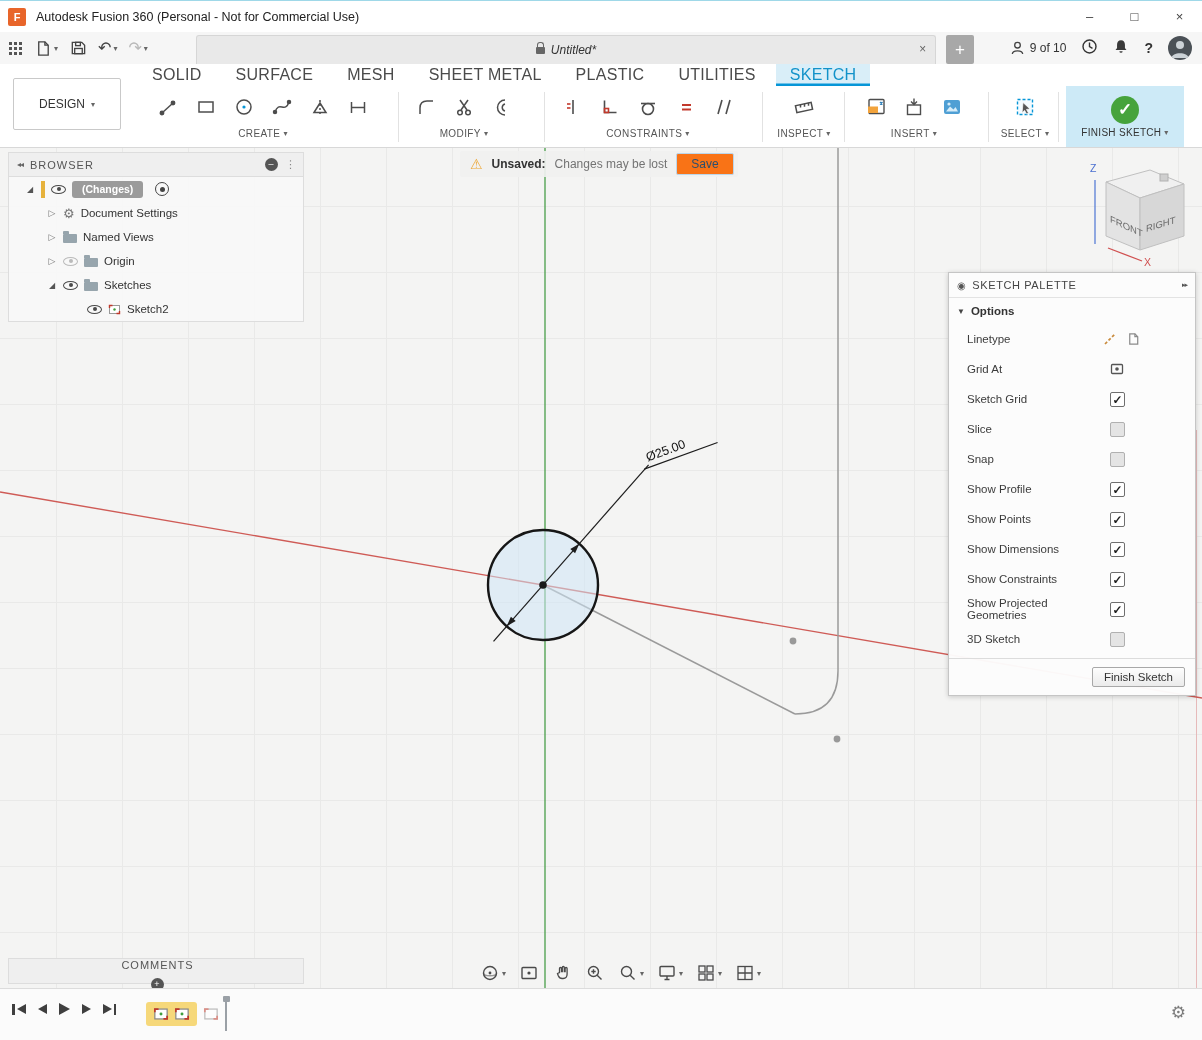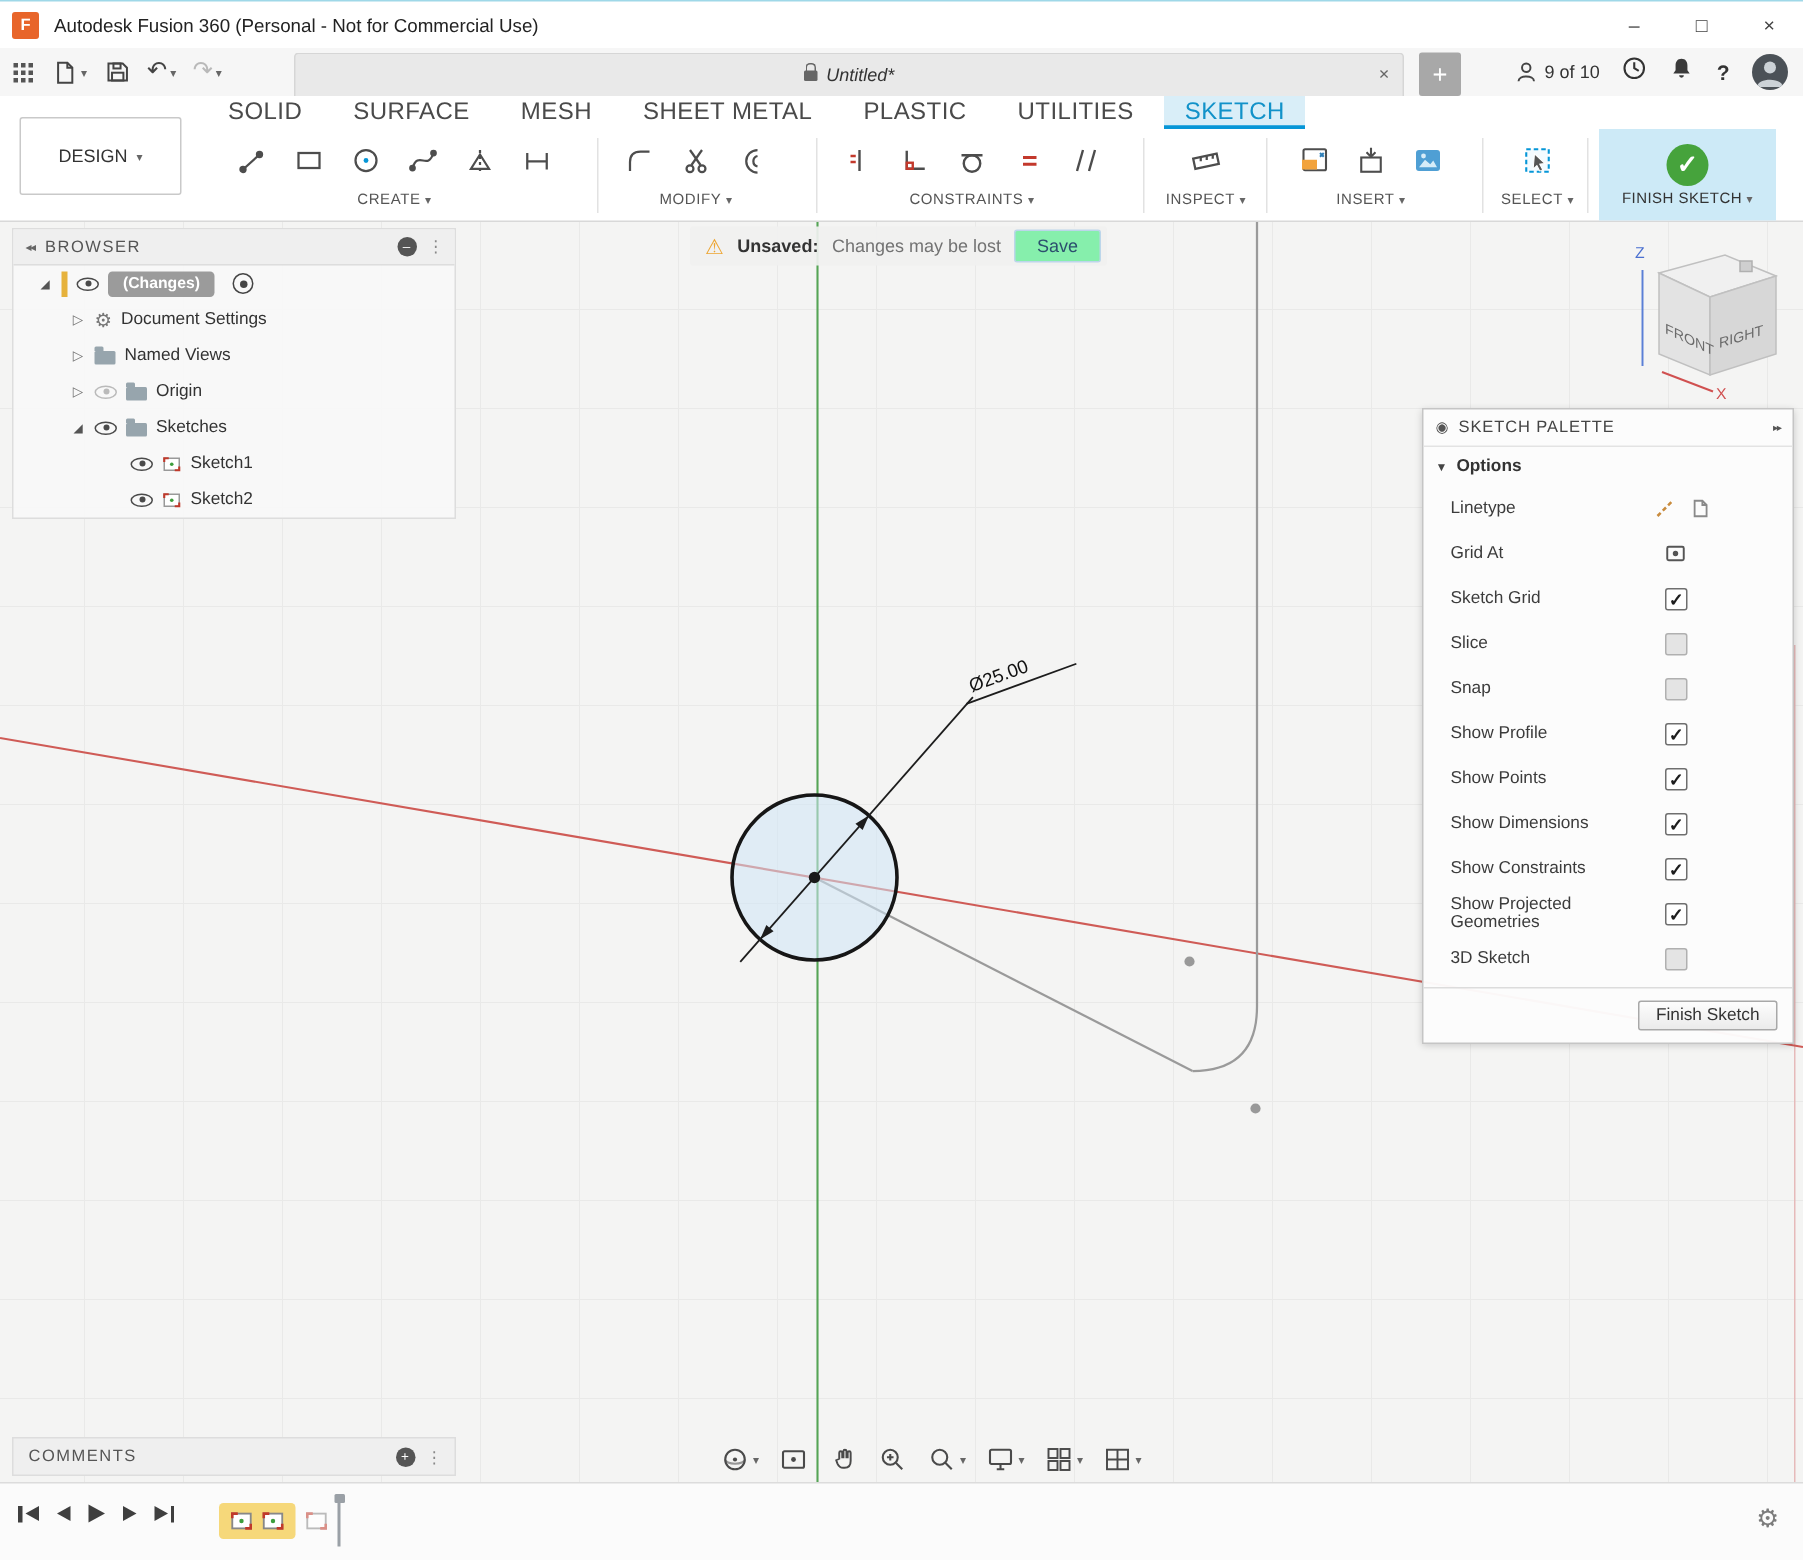--- a/index.html
+++ b/index.html
@@ -51,21 +51,21 @@
   .canvas{position:absolute;left:0;top:148px;width:1202px;height:840px;background:#f4f4f3;
     background-image:linear-gradient(#e9e9e8 1px,transparent 1px),linear-gradient(90deg,#e9e9e8 1px,transparent 1px);
     background-size:66px 66px;background-position:-10px -8px;}
   .canvas svg{position:absolute;left:0;top:0;}
 
   
   .warnbar{position:absolute;left:460px;top:151px;height:26px;display:flex;align-items:center;gap:9px;background:rgba(240,240,240,.92);padding:0 4px 0 10px;border-radius:2px;}
   .warn-icon{color:#eda531;font-size:14px;}
   .warn-label{font-size:12px;font-weight:bold;color:#333;}
   .warn-msg{font-size:12px;color:#737373;}
-  .save-btn{background:#86efac;border:1px solid #bcd6ea;color:#2c4f6e;font-size:12px;padding:3px 14px;border-radius:2px;}
+  .save-btn{background:#f97316;border:1px solid #bcd6ea;color:#2c4f6e;font-size:12px;padding:3px 14px;border-radius:2px;}
 
   
   .viewcube{position:absolute;left:1078px;top:156px;width:120px;height:112px;}
 
   
   .browser{position:absolute;left:8px;top:152px;width:296px;background:rgba(248,248,248,.88);border:1px solid #ddd;box-sizing:border-box;}
   .panel-head{height:24px;background:#efefef;border-bottom:1px solid #ddd;display:flex;align-items:center;padding:0 6px 0 8px;font-size:11px;color:#555;letter-spacing:1px;gap:7px;box-sizing:border-box;}
   .phead-title{flex:1;}
   .circle-btn{width:13px;height:13px;border-radius:50%;background:#555;color:#fff;font-size:9px;line-height:13px;text-align:center;}
   .kebab{color:#888;font-size:11px;}
@@ -93,21 +93,21 @@
   .opt-caret{font-size:8px;color:#444;}
   .prow{height:30px;display:flex;align-items:center;padding:0 14px 0 18px;font-size:11.5px;color:#3c3c3c;}
   .ctrl{margin-left:auto;display:flex;align-items:center;gap:8px;margin-right:56px;}
   .ctrl.icons2{margin-right:40px;}
   .cb{width:15px;height:15px;border:1px solid #b0b0b0;background:#e4e4e4;border-radius:2px;font-size:12px;font-weight:bold;color:#1d1d1d;line-height:15px;text-align:center;box-sizing:border-box;}
   .cb.checked{background:#fff;border-color:#6f6f6f;}
   .pal-foot{border-top:1px solid #dcdcdc;display:flex;justify-content:flex-end;padding:8px 10px;margin-top:4px;}
   .finish-sketch-btn{border:1px solid #a8a8a8;background:linear-gradient(#fdfdfd,#ebebeb);font-size:11.5px;color:#333;padding:3px 11px;border-radius:2px;}
 
   
-  .comments{position:absolute;left:8px;top:958px;width:296px;height:26px;background:#efefef;border:1px solid #ddd;box-sizing:border-box;display:flex;align-items:center;padding:0 7px 0 10px;font-size:11px;color:#555;letter-spacing:1px;gap:7px;}
+  .comments{position:absolute;left:8px;top:958px;width:296px;height:26px;background:#efefef;border:1px solid #ddd;box-sizing:border-box;display:flex;align-items:center;padding:0 7px 0 10px;font-size:11px;color:#555;letter-spacing:1px;gap:7px;flex-direction:column;}
 
   
   .navbar{position:absolute;left:480px;top:960px;height:26px;display:flex;align-items:center;gap:13px;}
   .nav-item{display:flex;align-items:center;gap:2px;}
 
   
   .timeline{position:absolute;left:0;top:988px;width:1202px;height:52px;background:#fbfbfb;border-top:1px solid #dcdcdc;box-sizing:border-box;}
   .playback{position:absolute;left:12px;top:14px;display:flex;align-items:center;gap:12px;}
   .pb{display:flex;align-items:center;gap:2px;}
   .vbar{width:2.5px;height:11px;background:#3f3f3f;}
@@ -496,30 +496,20 @@
       <span>Sketches</span>
     </div>
     <div class="brow" style="padding-left:78px;">
       <span class="eye"></span>
       <svg width="13" height="13" viewBox="0 0 13 13">
           <rect x="1.5" y="2.5" width="10" height="8" fill="#fff" stroke="#999"></rect>
           <path d="M1.5 5 V2.5 H4.5" fill="none" stroke="#c0392b" stroke-width="1.4"></path>
           <path d="M11.5 8 V10.5 H8.5" fill="none" stroke="#c0392b" stroke-width="1.4"></path>
           <circle cx="6.5" cy="6.5" r="1.2" fill="#3d9e3d"></circle>
         </svg>
-      <span>Sketch1</span>
-    </div>
-    <div class="brow" style="padding-left:78px;">
-      <span class="eye"></span>
-      <svg width="13" height="13" viewBox="0 0 13 13">
-          <rect x="1.5" y="2.5" width="10" height="8" fill="#fff" stroke="#999"></rect>
-          <path d="M1.5 5 V2.5 H4.5" fill="none" stroke="#c0392b" stroke-width="1.4"></path>
-          <path d="M11.5 8 V10.5 H8.5" fill="none" stroke="#c0392b" stroke-width="1.4"></path>
-          <circle cx="6.5" cy="6.5" r="1.2" fill="#3d9e3d"></circle>
-        </svg>
       <span>Sketch2</span>
     </div>
   </div>
 
   <div class="palette">
     <div class="pal-head">
       <span class="pal-dot">◉</span>
       <span>SKETCH PALETTE</span>
       <span class="pal-expand">▸▸</span>
     </div>

